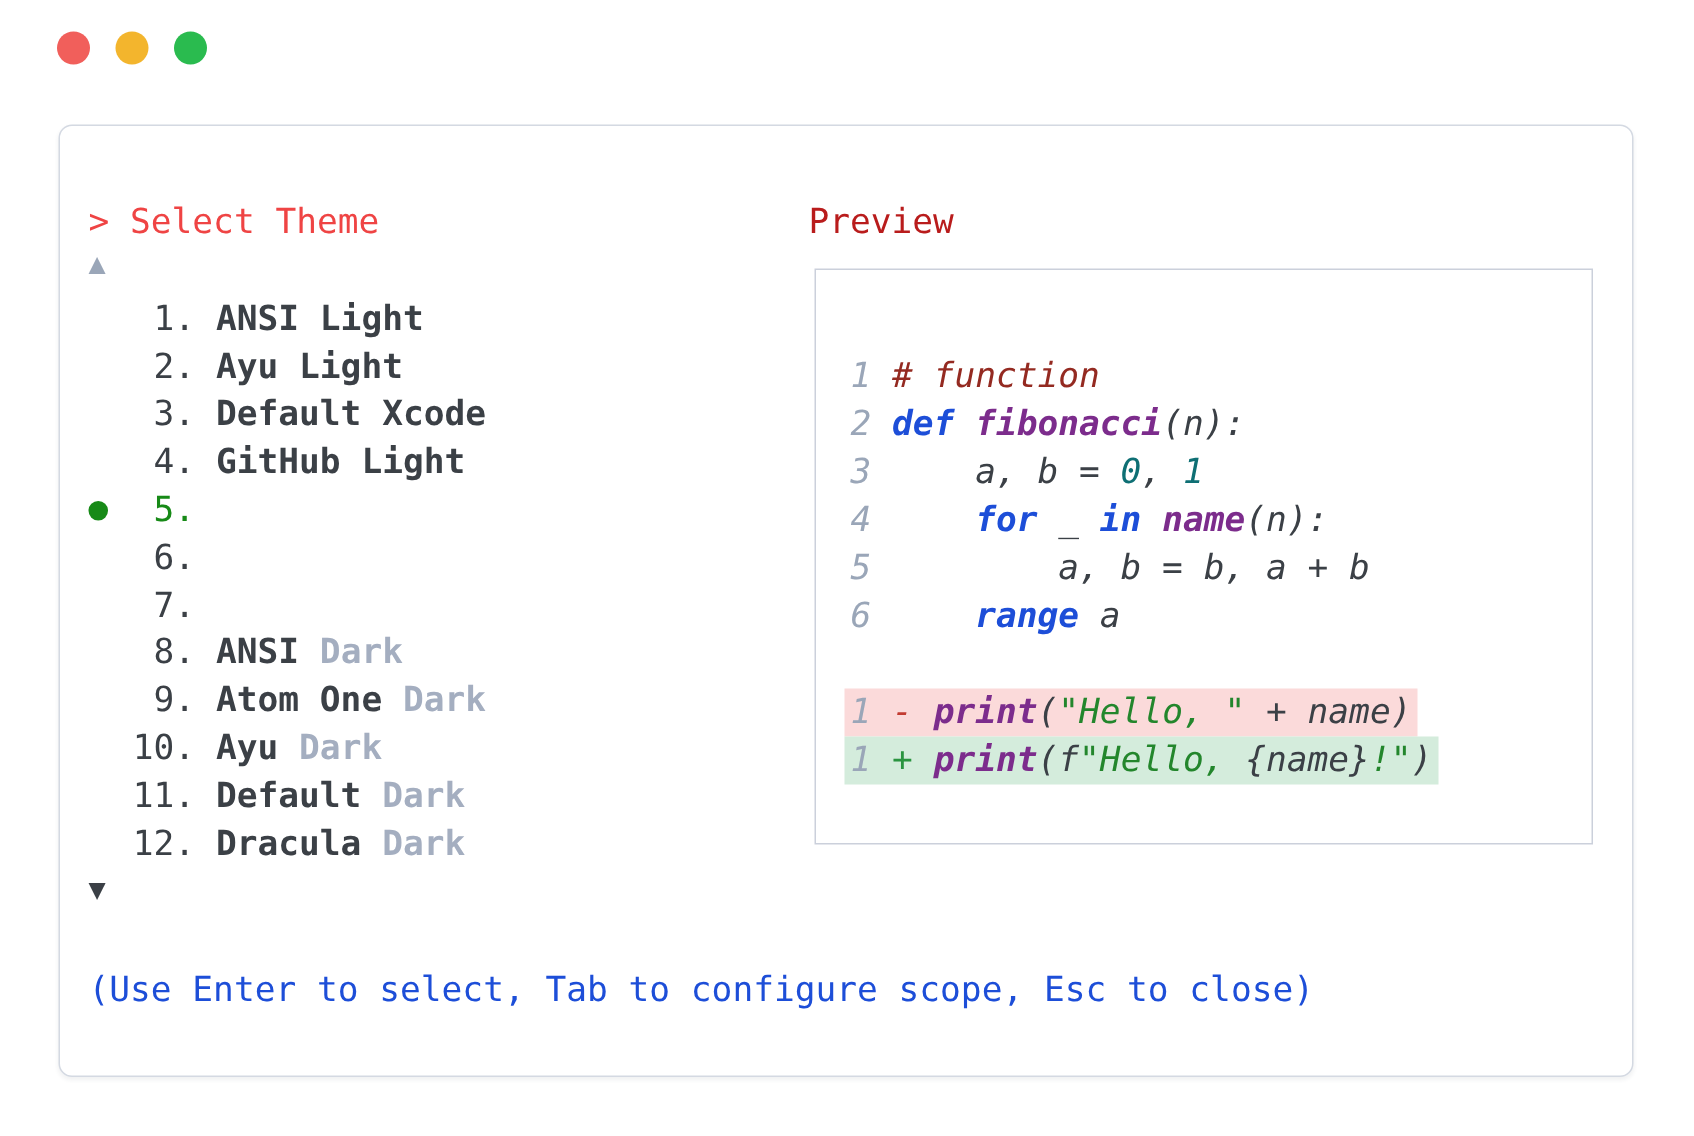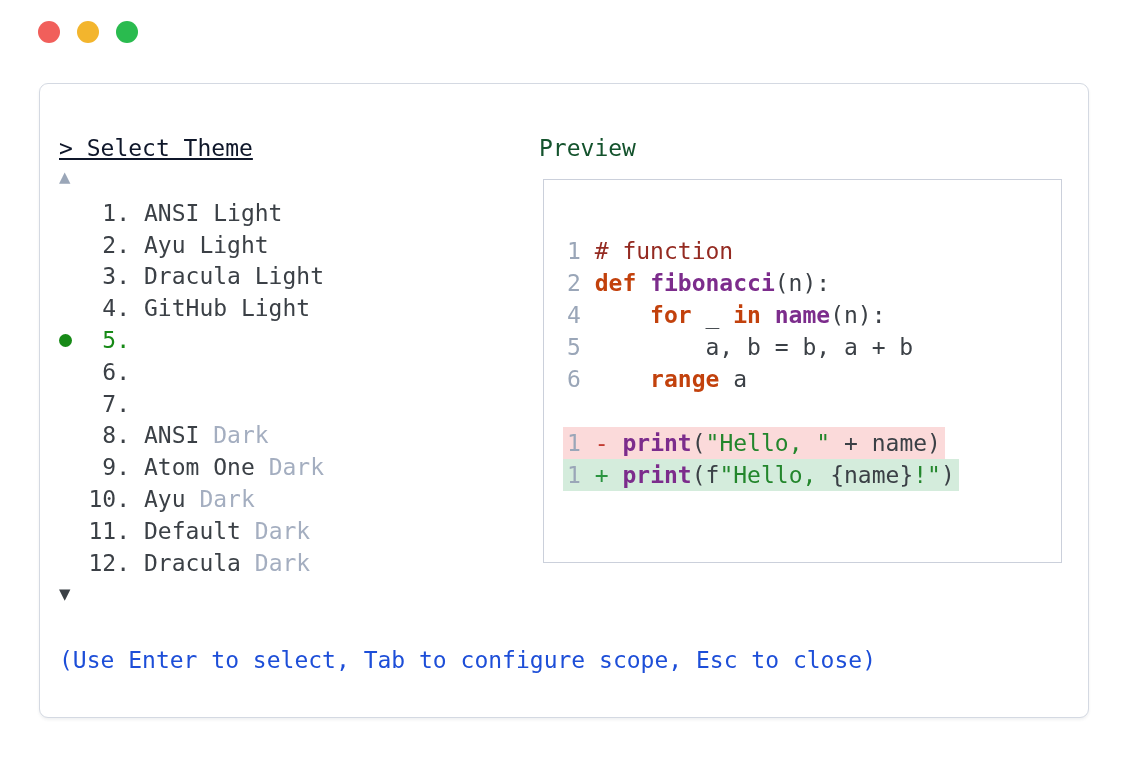--- a/index.html
+++ b/index.html
@@ -25,69 +25,69 @@
     width: 1050px; height: 635px;
     background: #ffffff;
     border: 1.5px solid #d4d9e2;
     border-radius: 9px;
     box-shadow: 0 2px 3px rgba(40,50,70,.07);
     font-size: 23px; color: #3b4046;
   }
 
   .prompt {
     position: absolute; left: 19px; top: 48px;
-    line-height: 32px; white-space: pre; color: #0f172a; text-decoration: underline;
+    line-height: 32px; white-space: pre; color: #ef4444;
   }
   .preview-label {
     position: absolute; left: 499px; top: 48px;
-    line-height: 32px; color: #14532d;
+    line-height: 32px; color: #b91c1c;
   }
 
   .scroll-up {
     position: absolute; left: 19px; top: 78px;
     font-size: 19px; line-height: 28px; color: #9aa6b8; cursor: pointer;
   }
   .scroll-down {
     position: absolute; left: 19px; top: 494px;
     font-size: 19px; line-height: 30px; color: #3b4046; cursor: pointer;
   }
 
   
   .theme-list { position: absolute; left: 19px; top: 113px; }
   .theme-item { display: flex; align-items: center; height: 31.8px; white-space: pre; cursor: pointer; }
   .theme-item .marker { width: 14px; display: flex; align-items: center; }
   .theme-item .marker .sel-bullet { width: 13px; height: 13px; border-radius: 50%; background: #178a17; }
   .theme-item .num { width: 57px; text-align: right; color: #3b4046; }
-  .theme-item .name { margin-left: 14px; color: #3b4046; }
+  .theme-item .name { margin-left: 14px; color: #3b4046; font-weight: bold; }
   .theme-item.selected .num, .theme-item.selected .name { color: #178a17; }
   .theme-item .suffix { color: #a4aec0; }
 
   .help {
     position: absolute; left: 19px; top: 560px;
     line-height: 32px; color: #1d4ed8; white-space: pre;
   }
 
   
   .preview-box {
     position: absolute; left: 503px; top: 95px;
     width: 519px; height: 384px;
     border: 1.5px solid #cbd0db;
     background: #ffffff;
     overflow: hidden;
   }
   .code { padding: 55px 0 0 23px; font-size: 23px; }
-  .cl { height: 32px; line-height: 32px; white-space: pre; }
+  .cl { height: 32px; line-height: 32px; white-space: pre; font-style: italic; }
   .ln { color: #9aa6b8; }
   .hl { display: inline-block; padding: 0 4px; margin-left: -4px; height: 32px; }
   .hl-del { background: #fbdada; }
   .hl-ins { background: #d4ecdc; }
 
   .tok-pl   { color: #3b4046; }
   .tok-com  { color: #942a21; }
-  .tok-kw   { color: #c2410c; font-weight: bold; }
+  .tok-kw   { color: #1d4ed8; font-weight: bold; }
   .tok-fn   { color: #7c2c8c; font-weight: bold; }
   .tok-num  { color: #0e6f74; }
   .tok-str  { color: #23862c; }
   .tok-minus{ color: #c23b31; }
   .tok-plus { color: #2a9440; }
 </style>
 </head>
 <body>
 
 <div class="stage">
@@ -101,40 +101,41 @@
   <div class="panel">
 
     <div class="prompt">&gt; Select Theme</div>
     <div class="preview-label">Preview</div>
 
     <div class="scroll-up">▲</div>
 
     <div class="theme-list">
         <div class="theme-item"><span class="marker"></span><span class="num">1.</span><span class="name">ANSI Light</span></div>
         <div class="theme-item"><span class="marker"></span><span class="num">2.</span><span class="name">Ayu Light</span></div>
-        <div class="theme-item"><span class="marker"></span><span class="num">3.</span><span class="name">Dracula Light</span></div>
+        <div class="theme-item"><span class="marker"></span><span class="num">3.</span><span class="name">Default Xcode</span></div>
         <div class="theme-item"><span class="marker"></span><span class="num">4.</span><span class="name">GitHub Light</span></div>
         <div class="theme-item selected"><span class="marker"><span class="sel-bullet"></span></span><span class="num">5.</span></div>
         <div class="theme-item"><span class="marker"></span><span class="num">6.</span></div>
         <div class="theme-item"><span class="marker"></span><span class="num">7.</span></div>
         <div class="theme-item"><span class="marker"></span><span class="num">8.</span><span class="name">ANSI<span class="suffix"> Dark</span></span></div>
         <div class="theme-item"><span class="marker"></span><span class="num">9.</span><span class="name">Atom One<span class="suffix"> Dark</span></span></div>
         <div class="theme-item"><span class="marker"></span><span class="num">10.</span><span class="name">Ayu<span class="suffix"> Dark</span></span></div>
         <div class="theme-item"><span class="marker"></span><span class="num">11.</span><span class="name">Default<span class="suffix"> Dark</span></span></div>
         <div class="theme-item"><span class="marker"></span><span class="num">12.</span><span class="name">Dracula<span class="suffix"> Dark</span></span></div>
       </div>
 
     <div class="scroll-down">▼</div>
 
     <div class="help">(Use Enter to select, Tab to configure scope, Esc to close)</div>
 
     <div class="preview-box">
       <div class="code">
           <div class="cl"><span class="ln">1</span> <span class="tok-com"># function</span></div>
           <div class="cl"><span class="ln">2</span> <span class="tok-kw">def</span><span class="tok-pl"> </span><span class="tok-fn">fibonacci</span><span class="tok-pl">(n):</span></div>
+          <div class="cl"><span class="ln">3</span> <span class="tok-pl">    a, b = </span><span class="tok-num">0</span><span class="tok-pl">, </span><span class="tok-num">1</span></div>
           <div class="cl"><span class="ln">4</span> <span class="tok-pl">    </span><span class="tok-kw">for</span><span class="tok-pl"> _ </span><span class="tok-kw">in</span><span class="tok-pl"> </span><span class="tok-fn">name</span><span class="tok-pl">(n):</span></div>
           <div class="cl"><span class="ln">5</span> <span class="tok-pl">        a, b = b, a + b</span></div>
           <div class="cl"><span class="ln">6</span> <span class="tok-pl">    </span><span class="tok-kw">range</span><span class="tok-pl"> a</span></div>
           <div class="cl"></div>
           <div class="cl"><span class="hl hl-del"><span class="ln">1</span> <span class="tok-minus">-</span><span class="tok-pl"> </span><span class="tok-fn">print</span><span class="tok-pl">(</span><span class="tok-str">"Hello, "</span><span class="tok-pl"> + name)</span></span></div>
           <div class="cl"><span class="hl hl-ins"><span class="ln">1</span> <span class="tok-plus">+</span><span class="tok-pl"> </span><span class="tok-fn">print</span><span class="tok-pl">(f</span><span class="tok-str">"Hello, </span><span class="tok-pl">{name}</span><span class="tok-str">!"</span><span class="tok-pl">)</span></span></div>
         </div>
     </div>
 
   </div>

